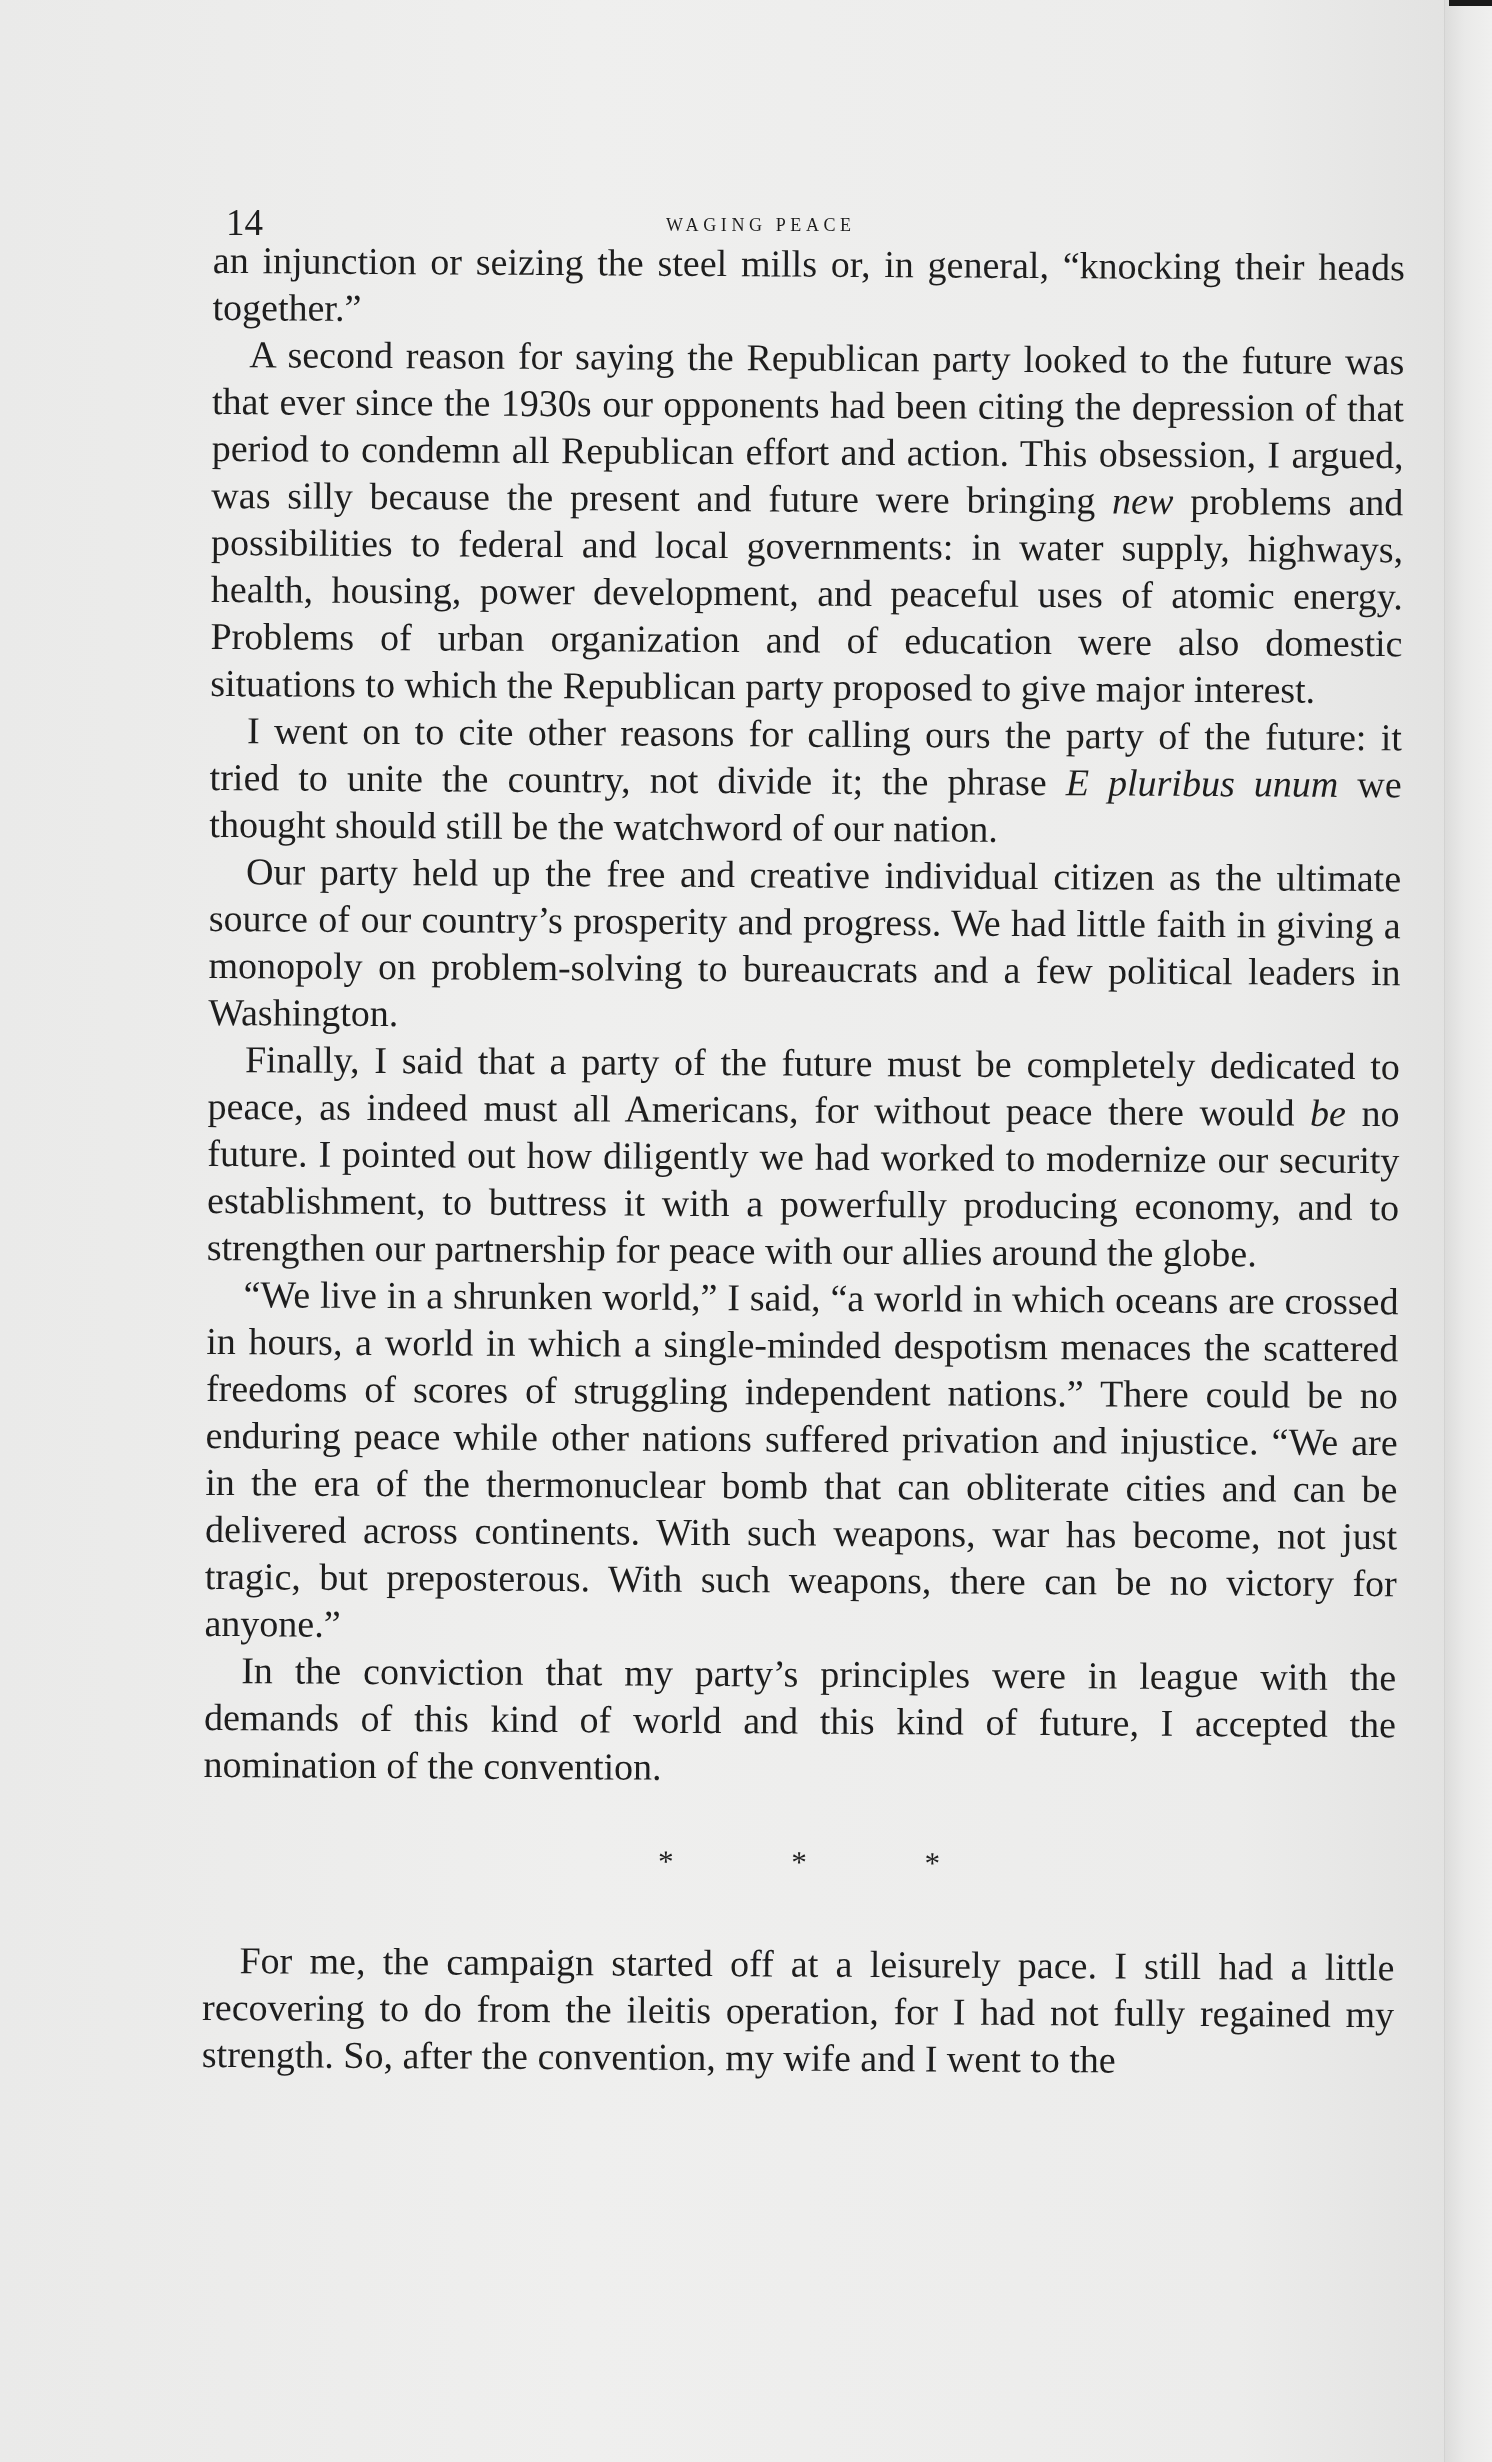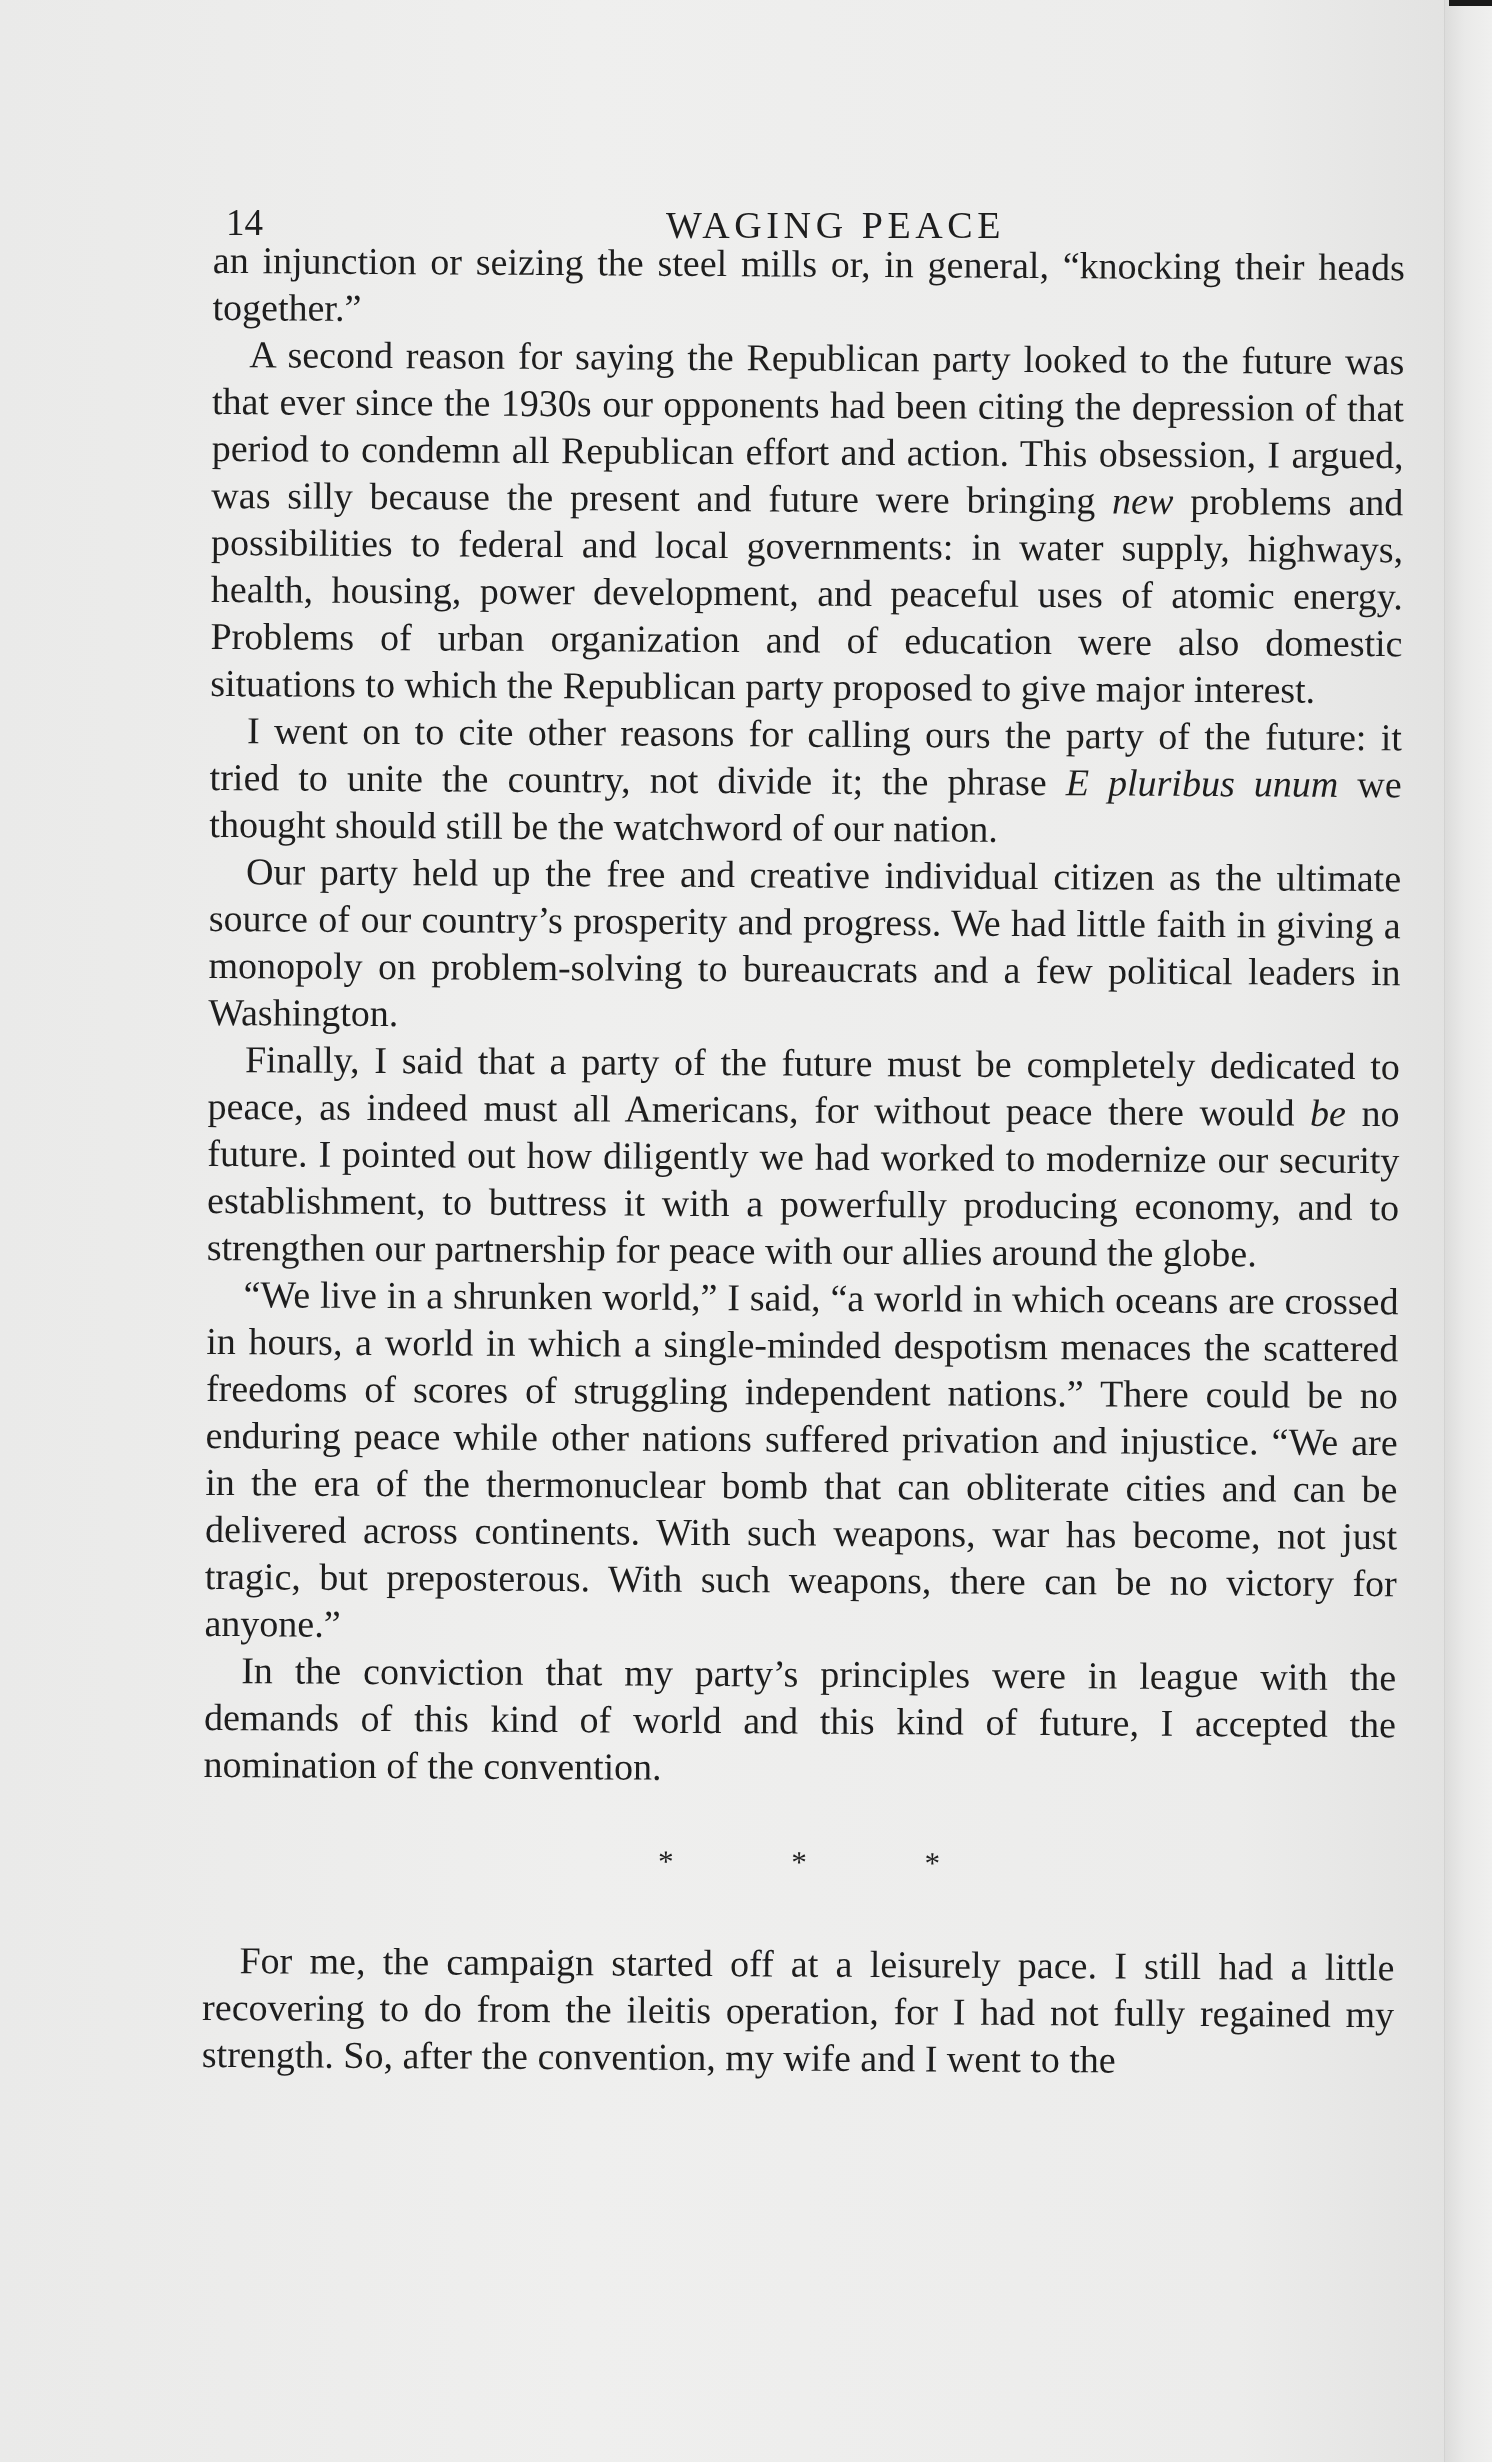--- a/index.html
+++ b/index.html
@@ -22,21 +22,21 @@
   .corner-tab {
     position: absolute; left: 1449px; top: 0; width: 43px; height: 5.5px; background: #1a1a1a;
   }
   .running-head {
     position: absolute; left: 226px; top: 172px; width: 1183px; height: 46px; margin-top: 28px;
   }
   .page-number {
     position: absolute; left: 0; top: 0; font-size: 37px; line-height: 46px;
   }
   .running-title {
-    position: absolute; left: 440px; top: 1.8px; font-size: 38px; letter-spacing: 4.6px; line-height: 46px;
+    position: absolute; left: 440px; top: 1.8px; font-size: 18px; letter-spacing: 4.6px; line-height: 46px;
   }
   .body-text {
     position: absolute; left: 213px; top: 237px; width: 1192px;
     font-size: 38px; line-height: 47px; text-align: justify;
     transform: rotate(0.35deg); transform-origin: 0 0;
   }
   .body-text p { margin: 0; text-indent: 0; }
   .body-text p.indent { text-indent: 37px; }
   .body-text em { font-style: italic; }
   .ornament {

